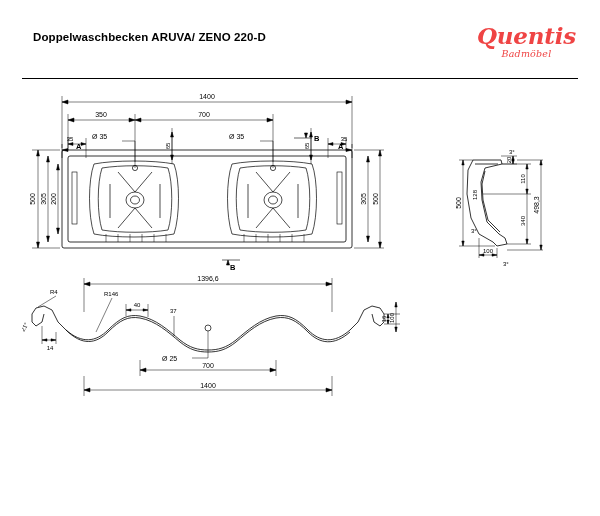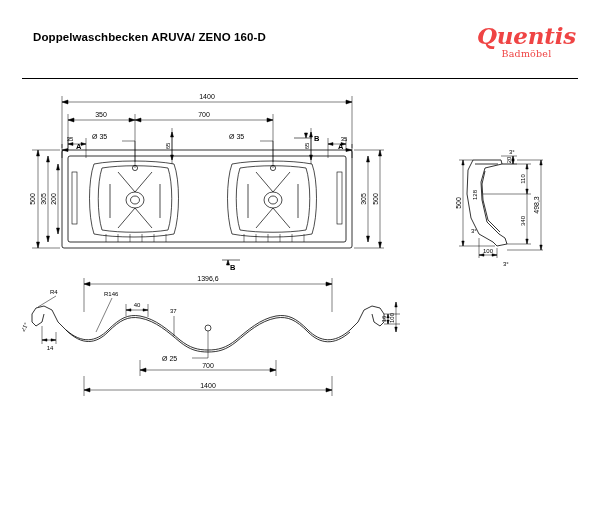--- a/index.html
+++ b/index.html
@@ -41,20 +41,21 @@
     font-family: "DejaVu Serif", serif;
     font-size: 23px;
     font-style: italic;
     font-weight: bold;
     line-height: 23px;
     letter-spacing: -0.2px;
   }
   .brand .brand-sub {
     font-family: "DejaVu Serif", serif;
     font-size: 9.5px;
+    font-style: italic;
     line-height: 11px;
     margin-top: 1px;
     letter-spacing: 0.2px;
   }
   .hrule {
     position: absolute;
     left: 22px;
     top: 78px;
     width: 556px;
     height: 1px;
@@ -67,21 +68,21 @@
   }
   .dim { font-size: 7px; }
   .dimsm { font-size: 6px; }
   .lbl { font-size: 7.5px; font-weight: bold; }
 </style>
 </head>
 <body>
 
 <div id="sheet">
 
-  <div class="title">Doppelwaschbecken ARUVA/ ZENO 160-D</div>
+  <div class="title">Doppelwaschbecken ARUVA/ ZENO 220-D</div>
 
   <div class="brand">
     <div class="brand-main">Quentis</div>
     <div class="brand-sub">Badmöbel</div>
   </div>
 
   <div class="hrule"></div>
 
   <svg width="420" height="200" viewBox="0 0 420 200" style="position:absolute; left:22px; top:88px;">
 

